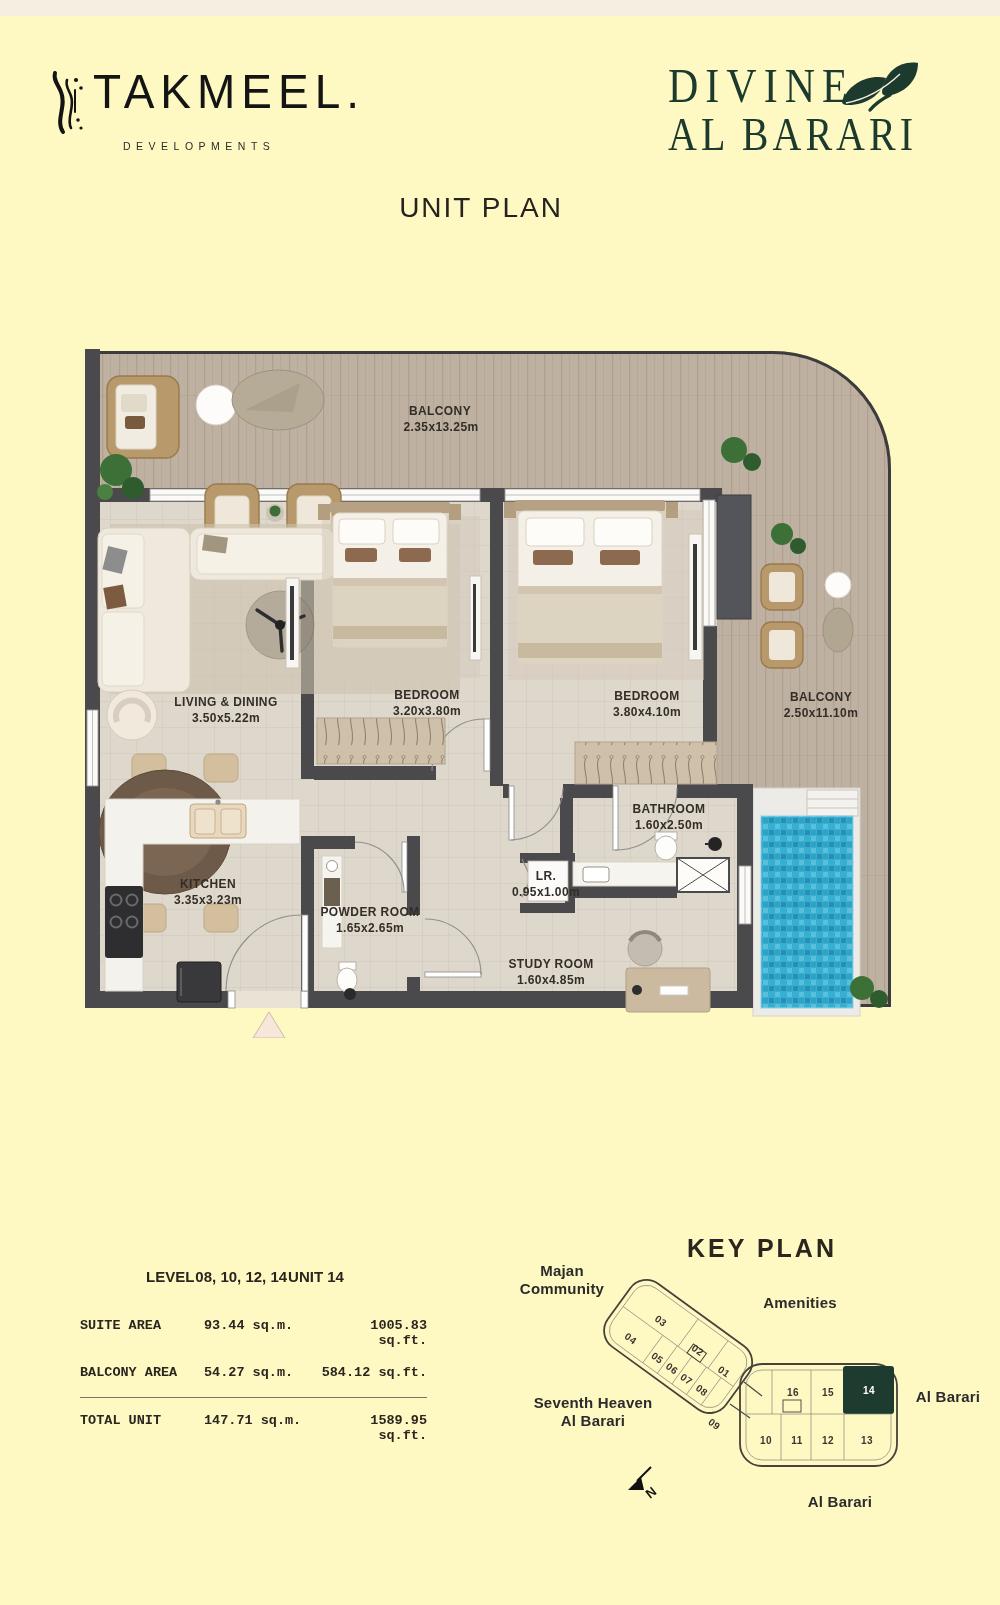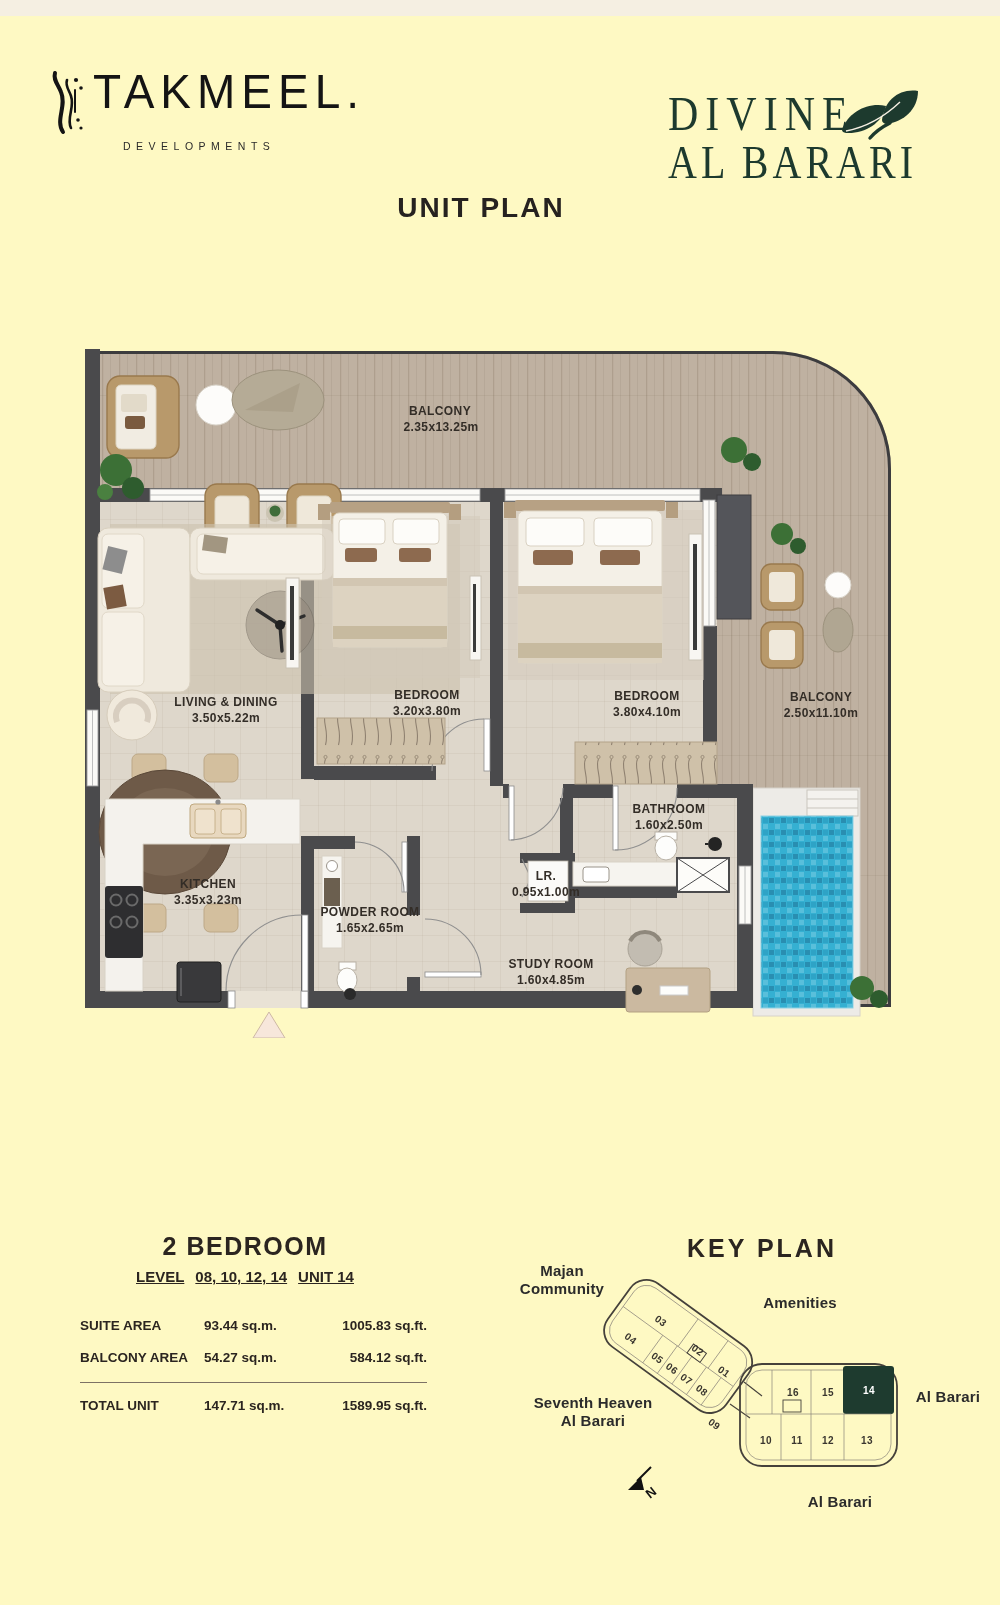--- a/index.html
+++ b/index.html
@@ -5,32 +5,32 @@
   html,body{margin:0;padding:0;}
   body{width:1000px;height:1605px;background:#f5efe2;font-family:"Liberation Sans",sans-serif;position:relative;overflow:hidden;color:#262220;}
   .abs{position:absolute;}
   .page{position:absolute;left:0;top:16px;width:1000px;height:1605px;background:#fef9c3;}
 
   
   .takmeel{left:45px;top:52px;width:340px;}
   .takmeel-row{display:flex;align-items:flex-start;}
   .takmeel-name{font-size:46px;letter-spacing:6px;font-weight:400;color:#141414;line-height:1;margin-left:6px;transform:scaleY(1.04);}
   .takmeel-sub{font-size:10.5px;letter-spacing:5.5px;color:#2a2a2a;margin-left:78px;}
-  .divine{left:668px;top:46px;width:290px;color:#1d3a2e;margin-top:28px;}
+  .divine{left:668px;top:46px;width:290px;color:#1d3a2e;}
   .divine-l1{font-family:"Liberation Serif",serif;font-size:42px;letter-spacing:7px;line-height:1;display:inline-block;transform:scaleY(1.15);transform-origin:left top;}
   .divine-l2{font-family:"Liberation Serif",serif;font-size:40px;letter-spacing:4px;line-height:1;display:inline-block;transform:scaleY(1.15);transform-origin:left top;margin-top:8px;}
   .leaves{position:absolute;left:168px;top:-4px;}
 
-  .unit-plan-title{left:331px;top:176px;width:300px;text-align:center;font-size:28px;font-weight:700;letter-spacing:2px;color:#262220;}
+  .unit-plan-title{left:331px;top:176px;width:300px;text-align:center;font-size:28px;font-weight:400;letter-spacing:2px;color:#262220;}
 
   
   .unit-type{left:90px;top:1216px;width:310px;text-align:center;font-size:25px;font-weight:700;letter-spacing:1.5px;color:#2b2520;}
-  .level-row{left:90px;top:1252px;width:310px;display:flex;justify-content:center;gap:11px;font-size:15px;font-weight:700;color:#2b2520;text-decoration:underline;}
+  .level-row{left:90px;top:1252px;width:310px;display:flex;justify-content:center;gap:1px;font-size:15px;font-weight:700;color:#2b2520;}
   .level-row .unit-no{}
-  .area-table{left:80px;top:1302px;width:347px;font-size:13.5px;font-weight:700;color:#2b2520;}
+  .area-table{left:80px;top:1302px;width:347px;font-size:13.5px;font-weight:700;color:#2b2520;font-family:Liberation Mono, monospace;}
   .area-row{display:flex;align-items:baseline;margin-bottom:17px;}
   .area-row .a-label{flex:0 0 124px;}
   .area-row .a-sqm{flex:0 0 112px;}
   .area-row .a-sqft{flex:1;text-align:right;}
   .area-sep{border:none;border-top:1.4px solid #7d7265;margin:0 0 15px 0;}
 
   .keyplan-title{left:637px;top:1218px;width:250px;text-align:center;font-size:25px;font-weight:700;letter-spacing:3px;color:#2b2520;}
 
   svg text{font-family:"Liberation Sans",sans-serif;}
   .room-name{font-size:12px;font-weight:700;fill:#332d27;letter-spacing:.4px;}
@@ -339,21 +339,20 @@
       <text class="room-name" x="285" y="594">1.65x2.65m</text>
       <text class="room-name" x="584" y="475">BATHROOM</text>
       <text class="room-name" x="584" y="491">1.60x2.50m</text>
       <text class="room-name" x="461" y="542">LR.</text>
       <text class="room-name" x="461" y="558">0.95x1.00m</text>
       <text class="room-name" x="466" y="630">STUDY ROOM</text>
       <text class="room-name" x="466" y="646">1.60x4.85m</text>
     </g>
   </svg>
 
-  <div class="abs unit-type">2 BEDROOM</div>
   <div class="abs level-row">
     <span>LEVEL</span>
     <span>08, 10, 12, 14</span>
     <span class="unit-no">UNIT 14</span>
   </div>
 
   <div class="abs area-table">
     <div class="area-row">
       <span class="a-label">SUITE AREA</span>
       <span class="a-sqm">93.44 sq.m.</span>

